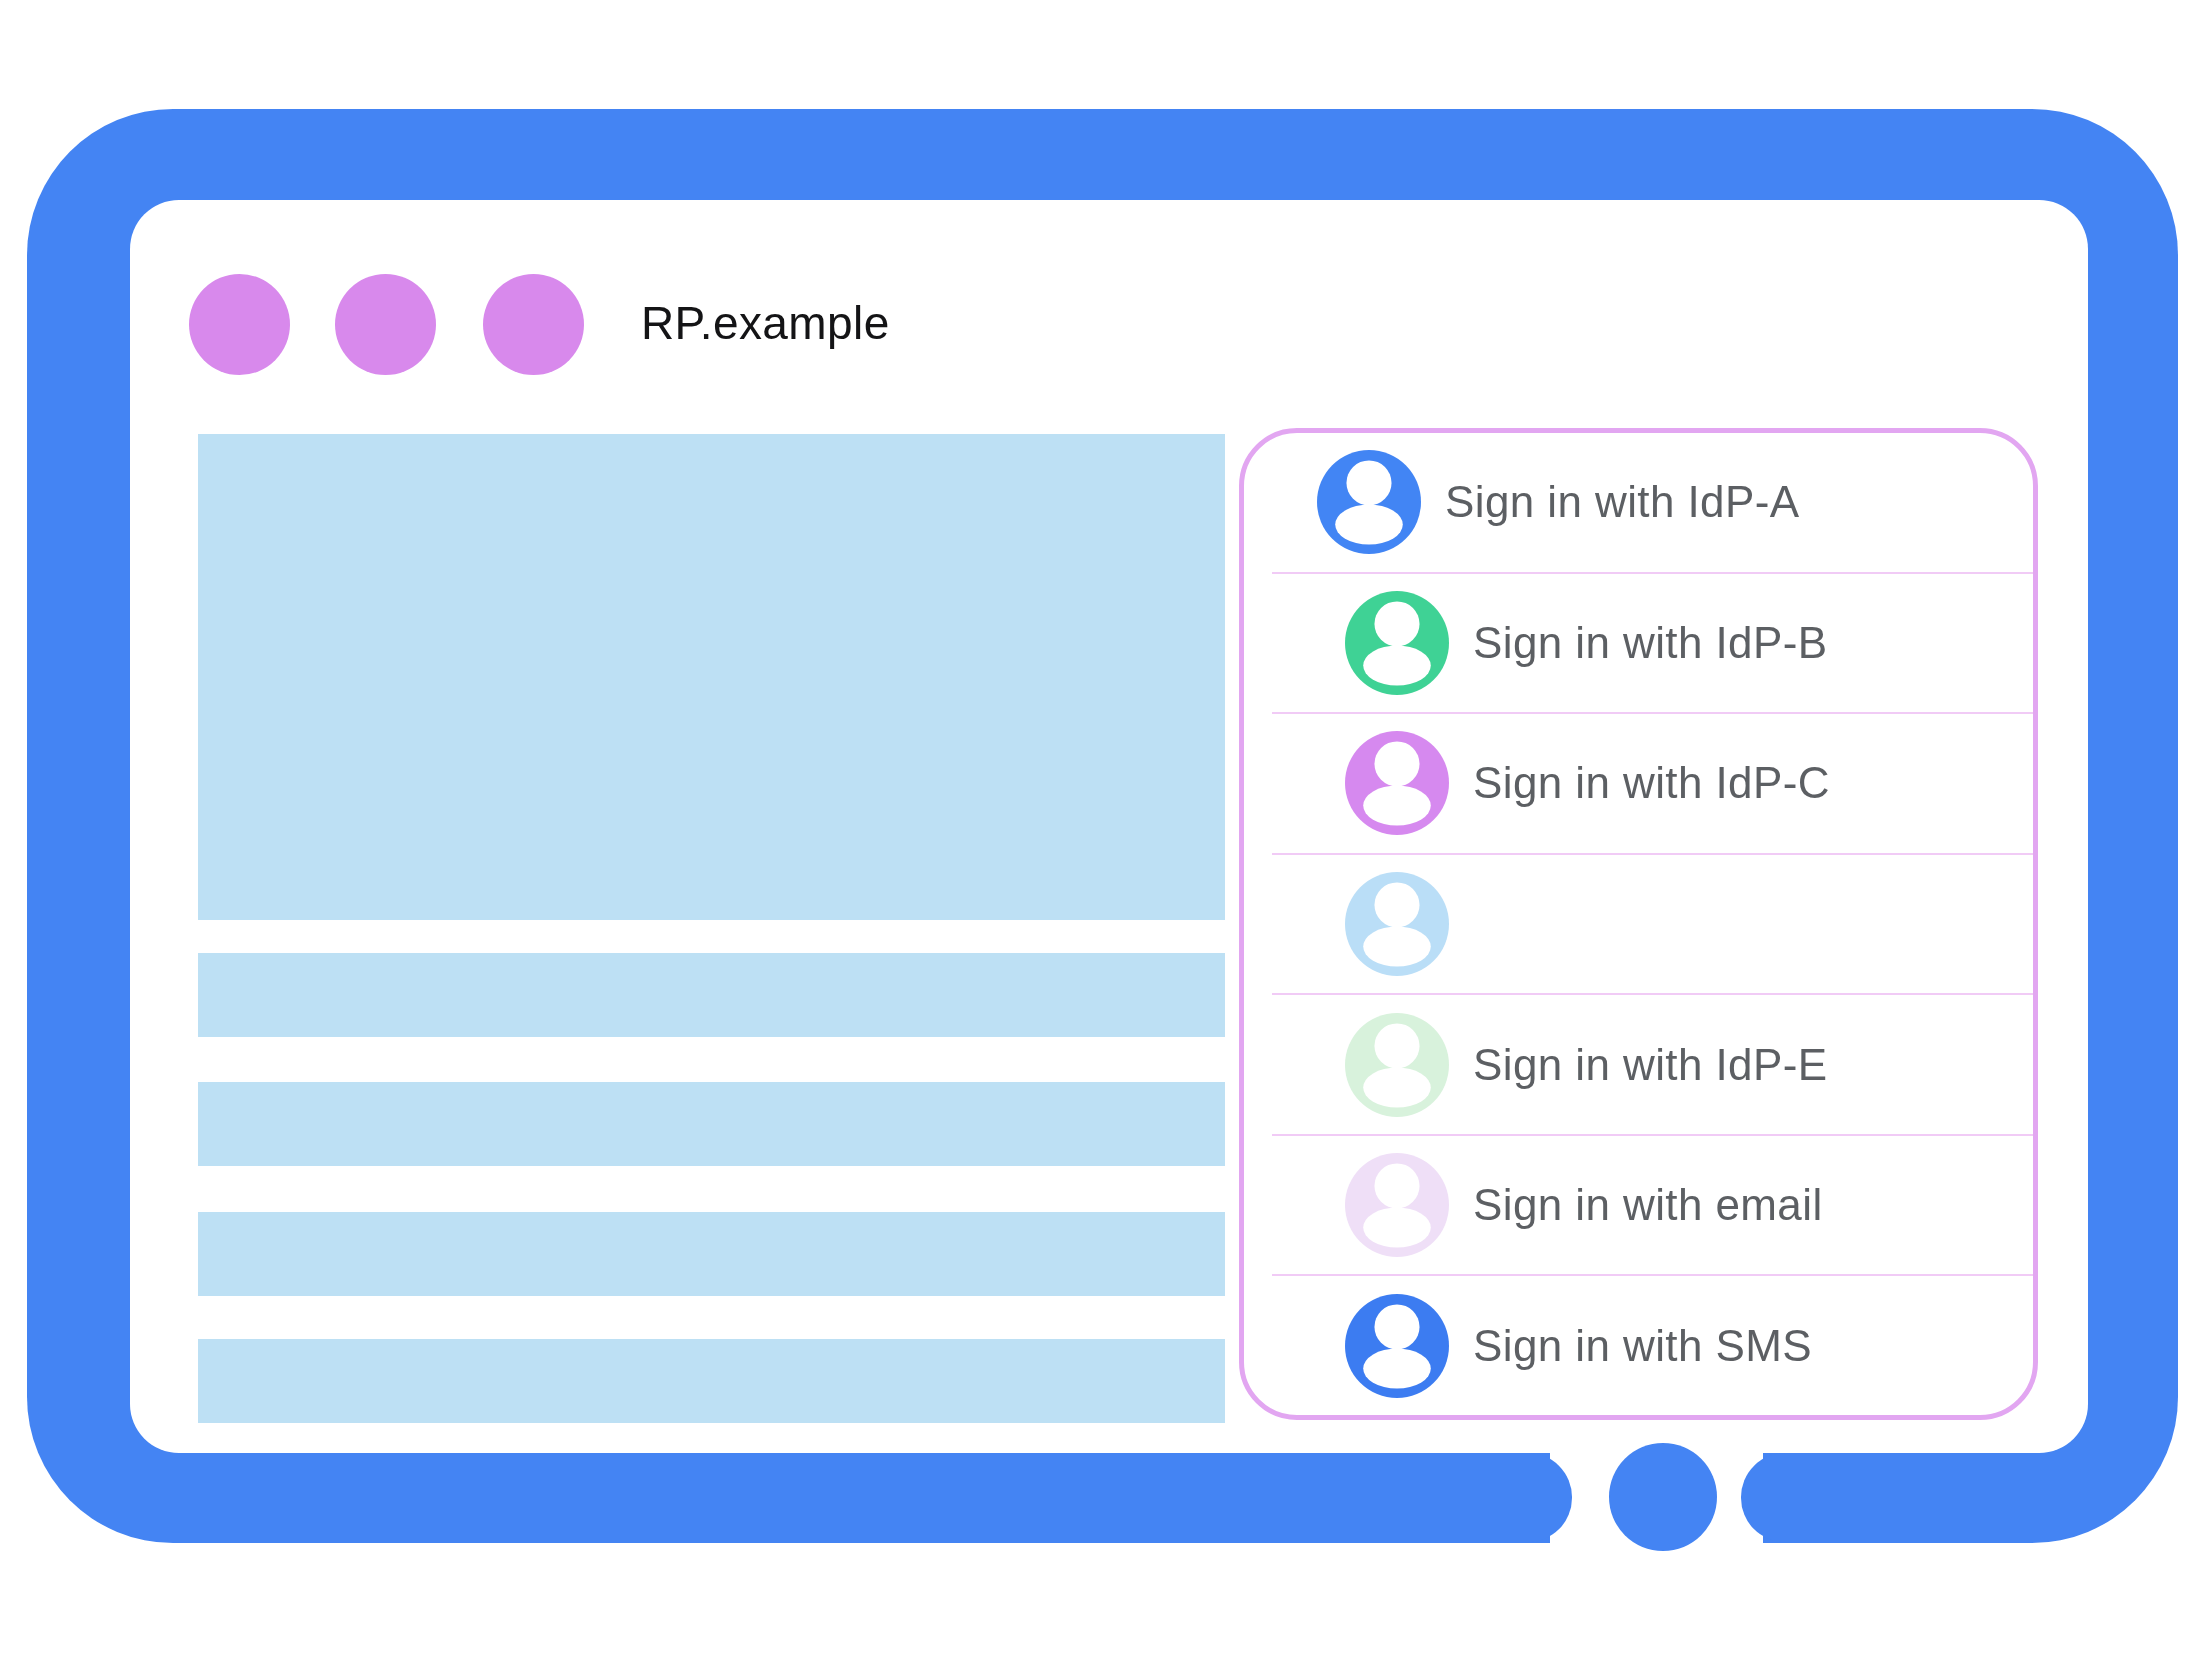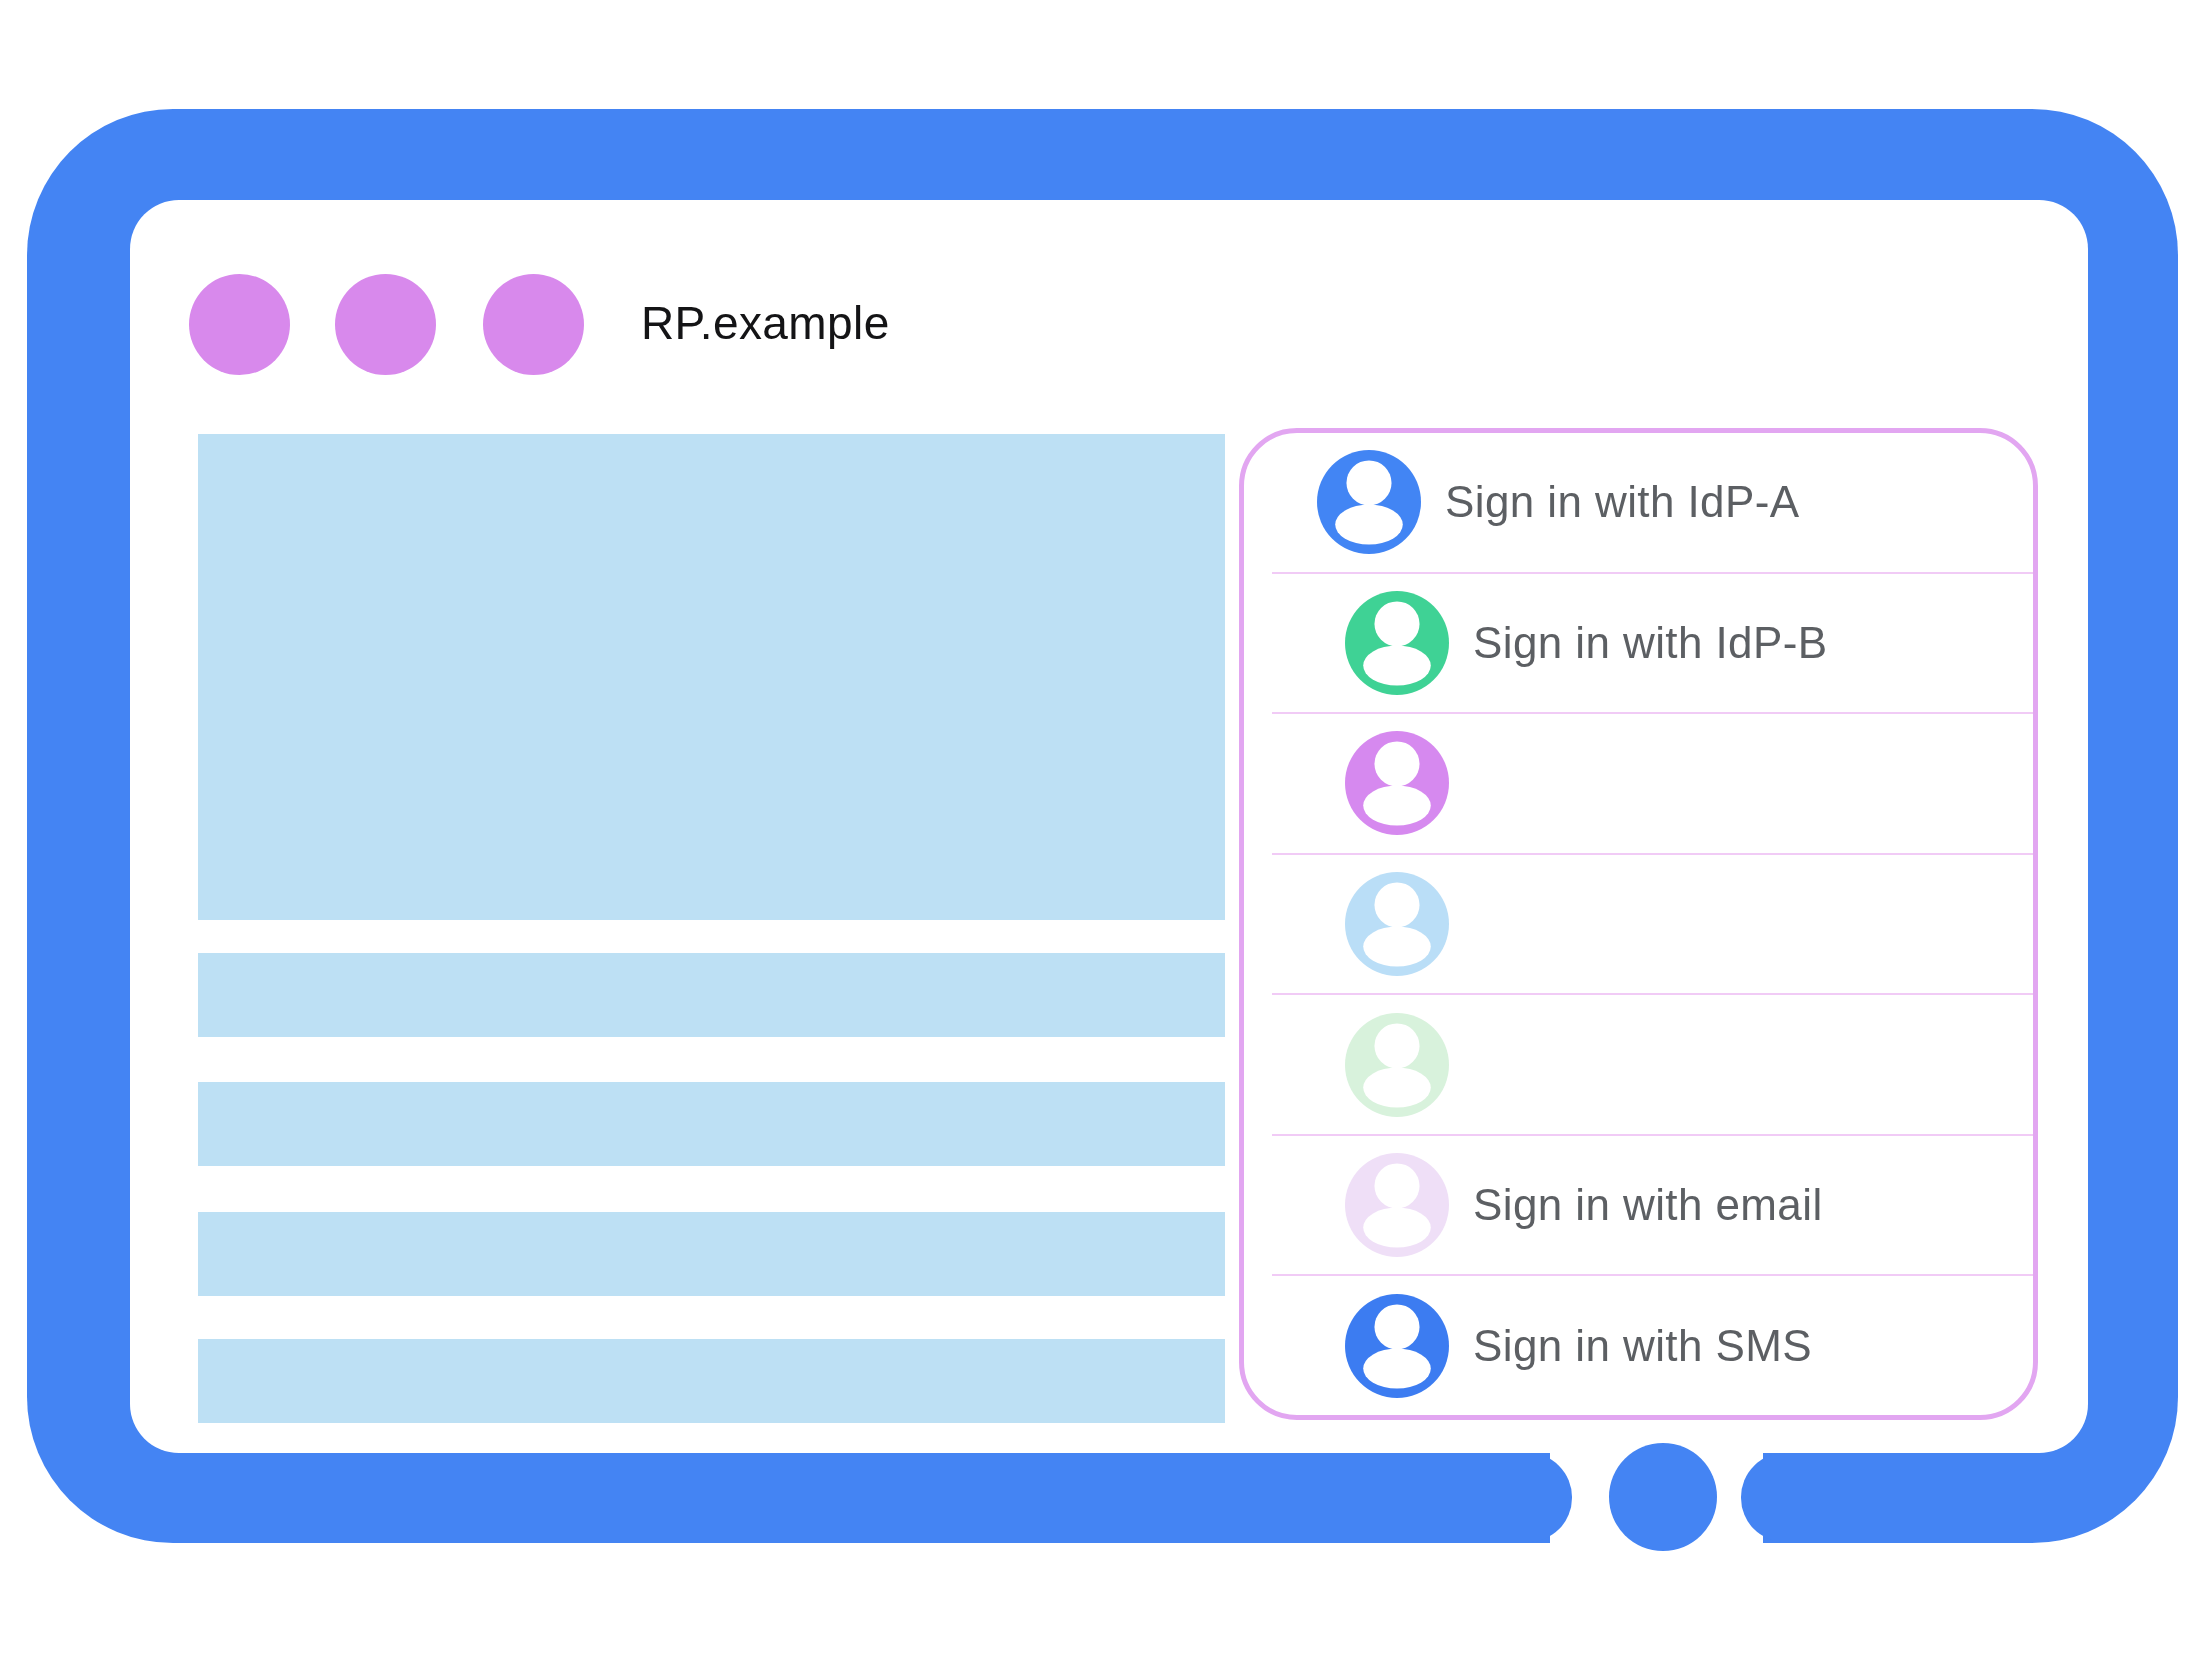--- a/index.html
+++ b/index.html
@@ -96,36 +96,38 @@
     </svg>
     <span class="opt-label">Sign in with IdP-B</span>
   </button>
 
   <button class="signin-option">
     <svg class="avatar" viewBox="0 0 120 120">
       <circle class="bg" cx="60" cy="60" r="60" fill="#D689EF"></circle>
       <circle cx="60" cy="38" r="26" fill="#ffffff"></circle>
       <ellipse cx="60" cy="86" rx="39" ry="23" fill="#ffffff"></ellipse>
     </svg>
+    <span class="opt-label">Sign in with IdP-C</span>
   </button>
 
   <button class="signin-option">
     <svg class="avatar" viewBox="0 0 120 120">
       <circle class="bg" cx="60" cy="60" r="60" fill="#BADEF7"></circle>
       <circle cx="60" cy="38" r="26" fill="#ffffff"></circle>
       <ellipse cx="60" cy="86" rx="39" ry="23" fill="#ffffff"></ellipse>
     </svg>
   </button>
 
   <button class="signin-option">
     <svg class="avatar" viewBox="0 0 120 120">
       <circle class="bg" cx="60" cy="60" r="60" fill="#D8F2DC"></circle>
       <circle cx="60" cy="38" r="26" fill="#ffffff"></circle>
       <ellipse cx="60" cy="86" rx="39" ry="23" fill="#ffffff"></ellipse>
     </svg>
+    <span class="opt-label">Sign in with IdP-E</span>
   </button>
 
   <button class="signin-option">
     <svg class="avatar" viewBox="0 0 120 120">
       <circle class="bg" cx="60" cy="60" r="60" fill="#EFDFF7"></circle>
       <circle cx="60" cy="38" r="26" fill="#ffffff"></circle>
       <ellipse cx="60" cy="86" rx="39" ry="23" fill="#ffffff"></ellipse>
     </svg>
     <span class="opt-label">Sign in with email</span>
   </button>

